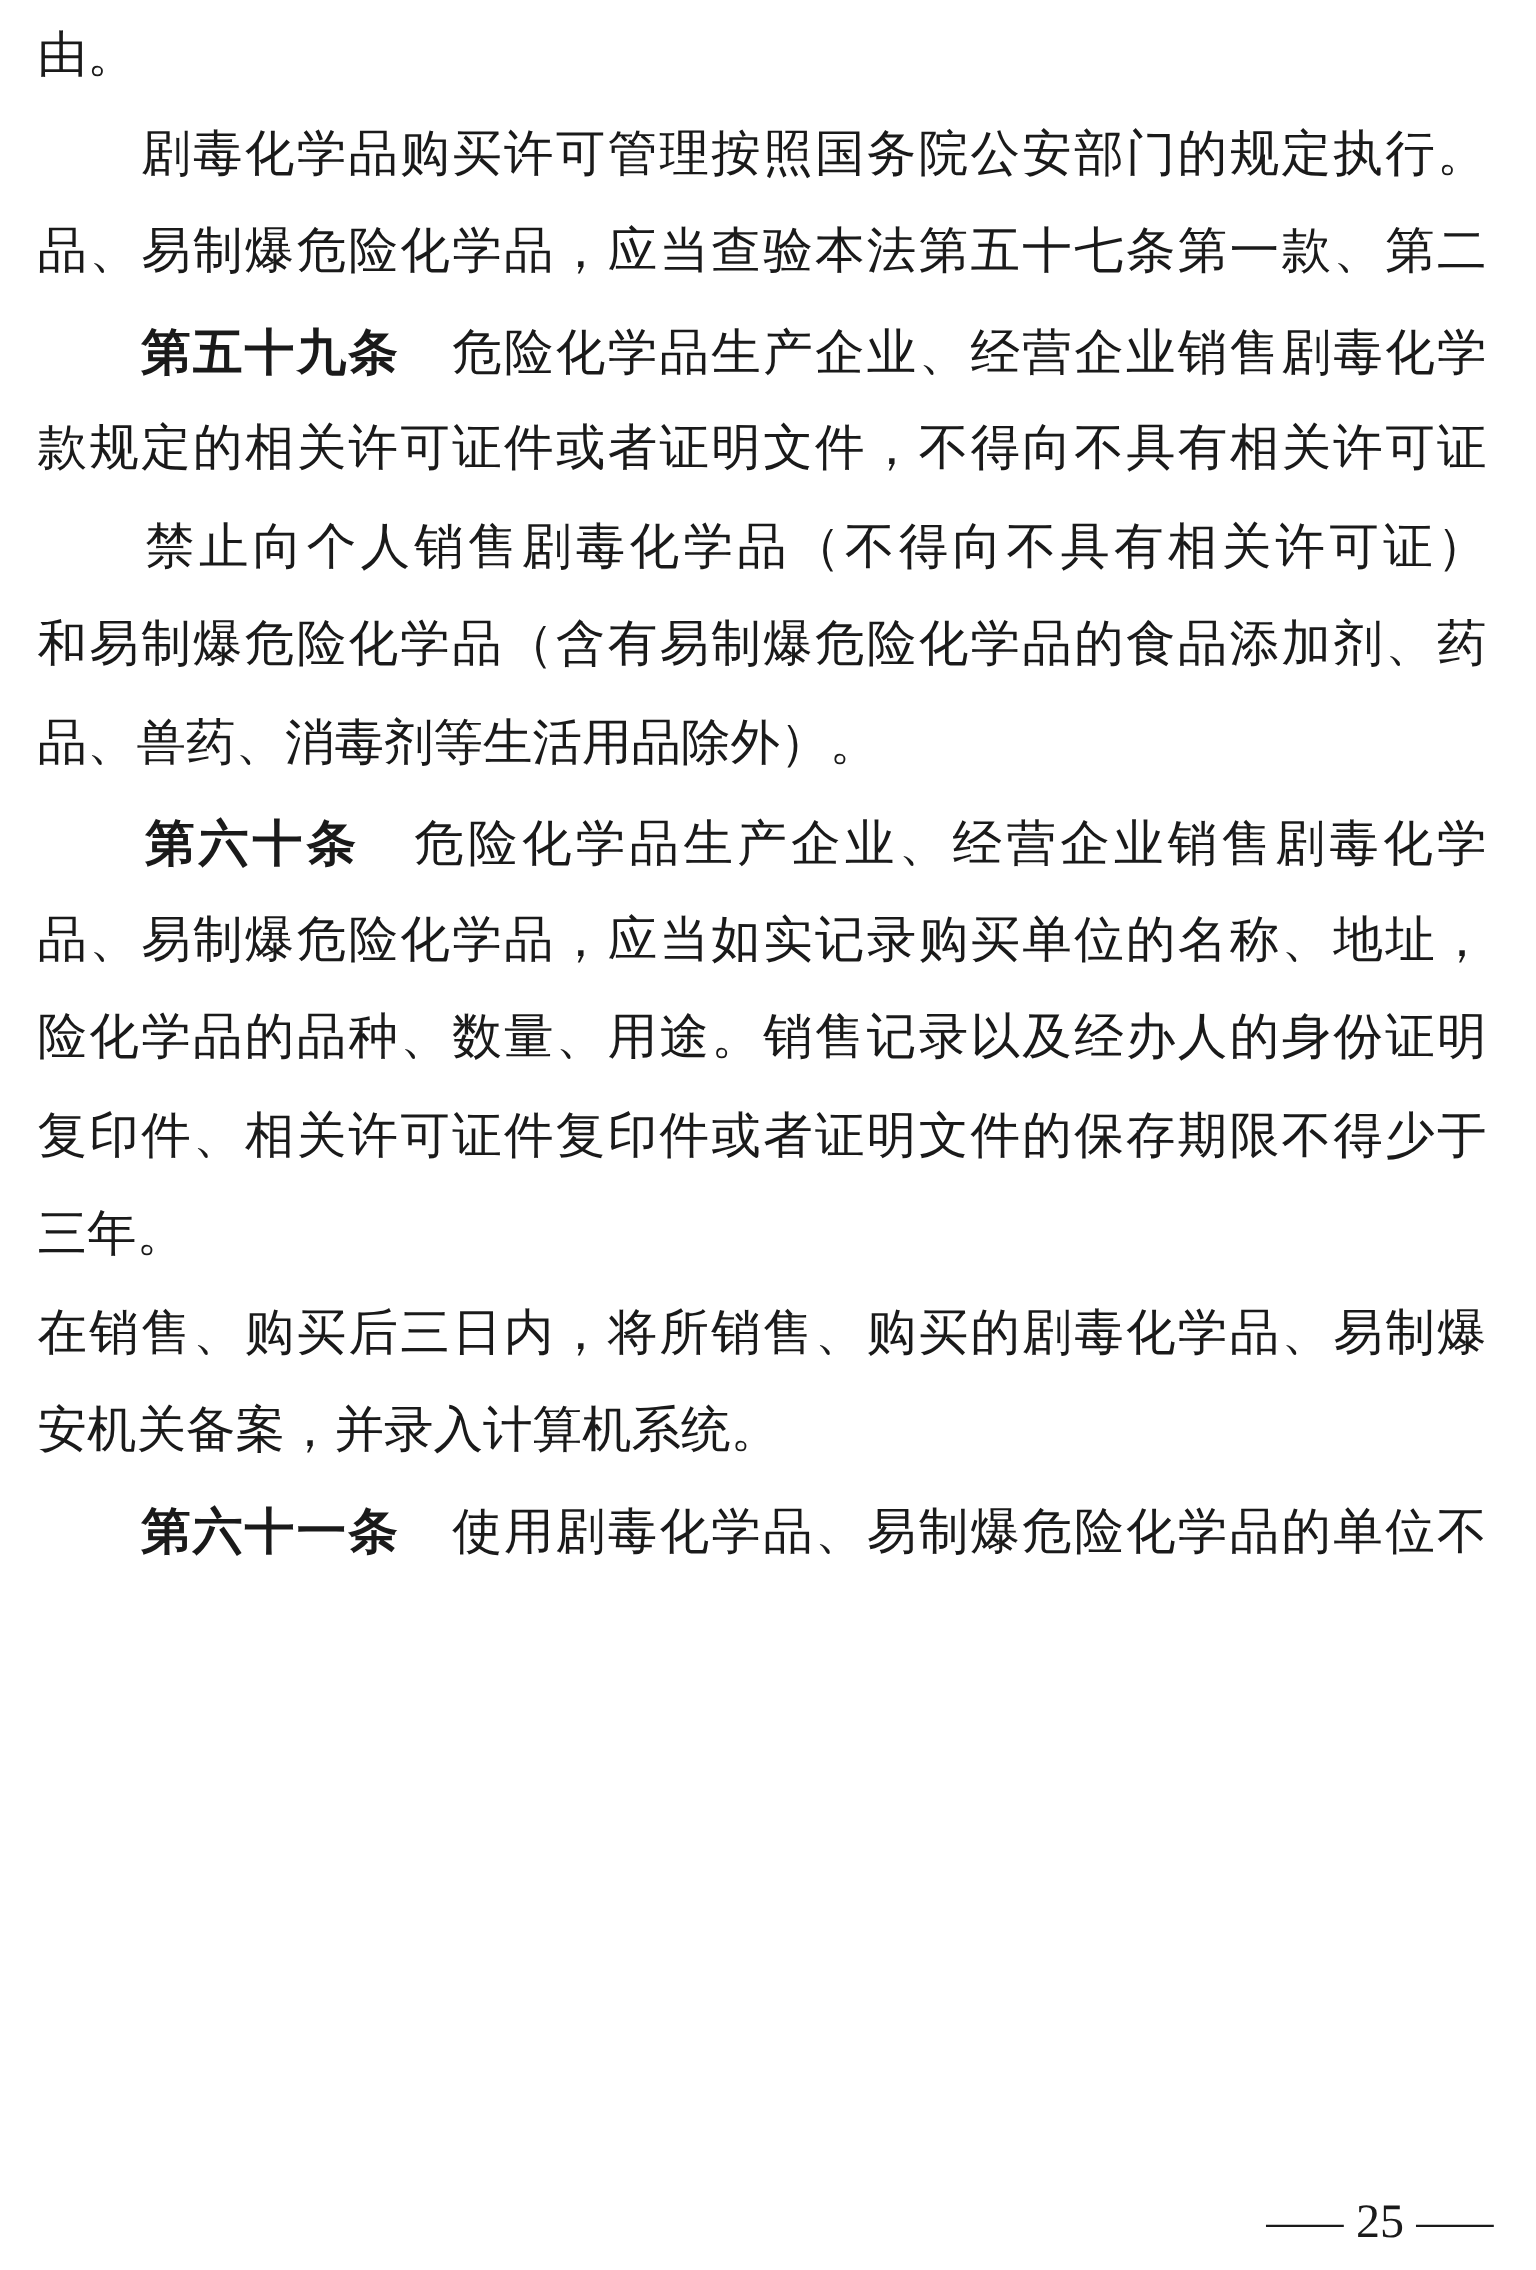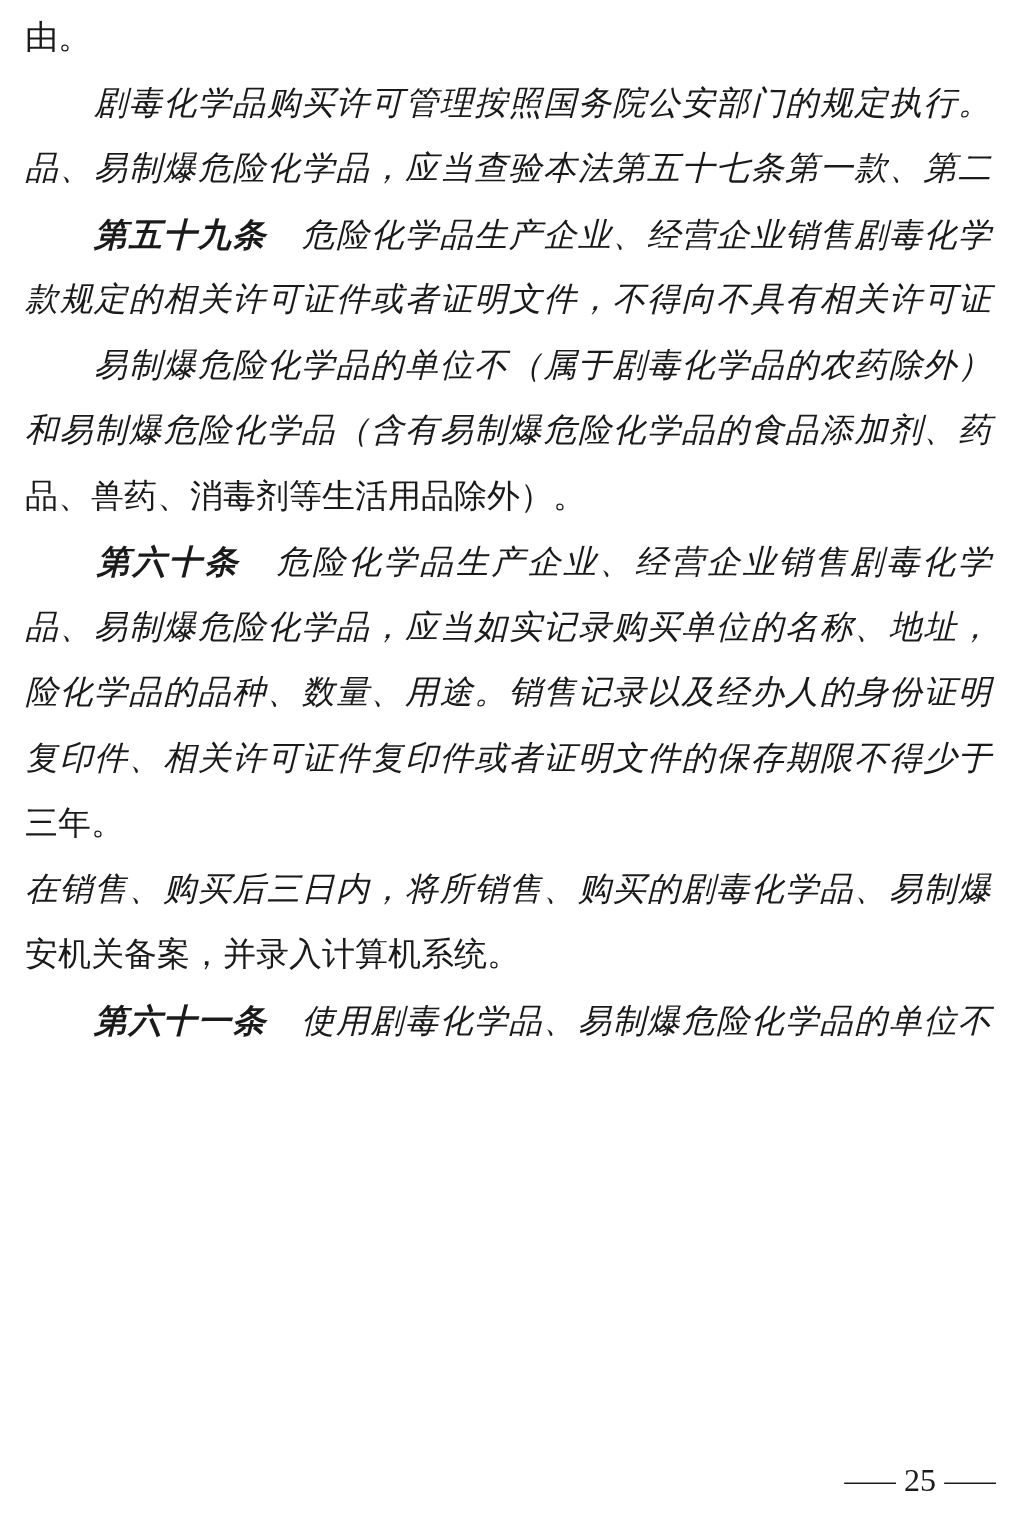--- a/index.html
+++ b/index.html
@@ -21,21 +21,20 @@
     line-height: 65.5px;
   }
   .line {
     margin: 0;
     text-align: justify;
     text-justify: inter-character;
     height: 65.5px;
   }
   .line.fill {
     text-align-last: justify;
-    font-style: italic;
   }
   .art {
     font-weight: 700;
     font-family: "Liberation Sans", sans-serif;
   }
   .footer {
     position: absolute;
     right: 38px;
     bottom: 16px;
     display: flex;
@@ -54,21 +53,21 @@
 </style>
 </head>
 <body>
 
 <div class="page">
   <p class="line"><span>由。</span></p>
   <p class="line fill"><span>　　剧毒化学品购买许可管理按照国务院公安部门的规定执行。</span></p>
   <p class="line fill"><span>品、易制爆危险化学品，应当查验本法第五十七条第一款、第二</span></p>
   <p class="line fill"><span class="art">　　第五十九条</span><span>　危险化学品生产企业、经营企业销售剧毒化学</span></p>
   <p class="line fill"><span>款规定的相关许可证件或者证明文件，不得向不具有相关许可证</span></p>
-  <p class="line fill"><span>　　易制爆危险化学品的单位不（属于剧毒化学品的农药除外）</span></p>
+  <p class="line fill"><span>　　禁止向个人销售剧毒化学品（不得向不具有相关许可证）</span></p>
   <p class="line fill"><span>和易制爆危险化学品（含有易制爆危险化学品的食品添加剂、药</span></p>
   <p class="line"><span>品、兽药、消毒剂等生活用品除外）。</span></p>
   <p class="line fill"><span class="art">　　第六十条</span><span>　危险化学品生产企业、经营企业销售剧毒化学</span></p>
   <p class="line fill"><span>品、易制爆危险化学品，应当如实记录购买单位的名称、地址，</span></p>
   <p class="line fill"><span>险化学品的品种、数量、用途。销售记录以及经办人的身份证明</span></p>
   <p class="line fill"><span>复印件、相关许可证件复印件或者证明文件的保存期限不得少于</span></p>
   <p class="line"><span>三年。</span></p>
   <p class="line fill"><span>在销售、购买后三日内，将所销售、购买的剧毒化学品、易制爆</span></p>
   <p class="line"><span>安机关备案，并录入计算机系统。</span></p>
   <p class="line fill"><span class="art">　　第六十一条</span><span>　使用剧毒化学品、易制爆危险化学品的单位不</span></p>

